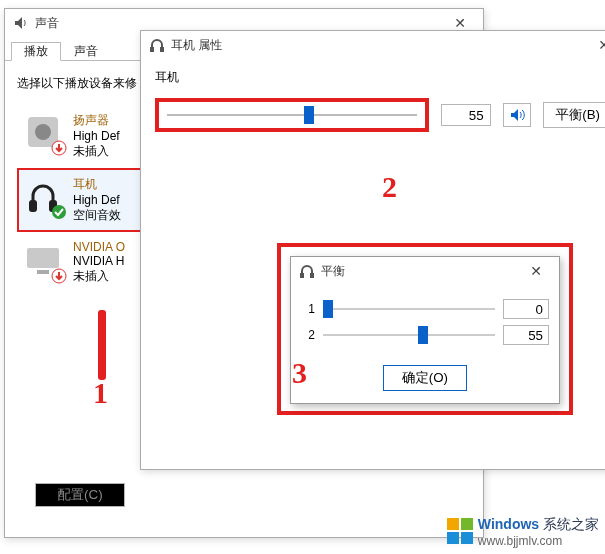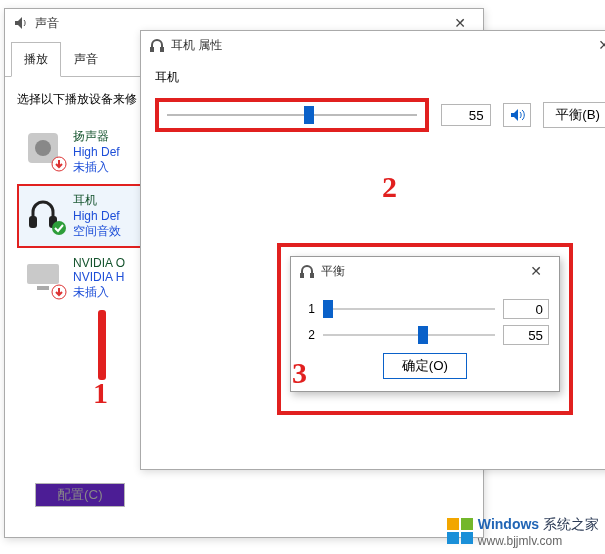--- a/index.html
+++ b/index.html
@@ -36,21 +36,21 @@
   }
   
   #sound-win { left: 4px; top: 8px; width: 480px; height: 530px; }
   .tabs {
     display: flex;
     padding: 4px 6px 0 6px;
     border-bottom: 1px solid #bbb;
     gap: 0;
   }
   .tab {
-    padding: 8px 12px;
+    padding: 0 12px;
     border: 1px solid transparent;
     position: relative;
     top: 1px;
     color: #222;
     cursor: pointer;
     text-align: center;
   }
   .tab.active {
     border: 1px solid #bbb;
     border-bottom: 1px solid #fff;
@@ -73,28 +73,28 @@
   .dev-icon {
     width: 40px; height: 40px;
     display: flex; align-items: center; justify-content: center;
     position: relative;
   }
   .dev-icon .overlay {
     position: absolute;
     right: -4px; bottom: -4px;
     width: 16px; height: 16px;
   }
-  .dev-txt .name { color: #14532d; }
-  .dev-txt .sub { color: #1d4ed8; }
+  .dev-txt .name { color: #a16207; }
+  .dev-txt .sub { color: #000000; }
   .cfg-btn {
     position: absolute;
     left: 30px; bottom: 30px;
     width: 90px; height: 24px;
     border: 1px solid #b5b5b5;
-    background: #4c1d95;
+    background: #000000;
     color: #888;
   }
   
   #prop-win { left: 140px; top: 30px; width: 488px; height: 440px; }
   #prop-body { padding: 10px 14px; }
   .slider-row {
     display: flex; align-items: center; gap: 12px; padding: 8px 0;
   }
   .slider-wrap {
     flex: 1;
@@ -167,21 +167,21 @@
   }
   .bal-val {
     width: 46px; height: 20px;
     border: 1px solid #b5b5b5;
     text-align: right;
     padding: 1px 5px;
     background: #fff;
   }
   .bal-ok {
     display: block;
-    margin: 8px auto 0 auto;
+    margin: 20px auto 0 auto;
     padding: 3px 18px;
     border: 1px solid #0a61c9;
     background: #fff;
     cursor: pointer;
   }
   
   .anno {
     position: absolute;
     color: #e1201f;
     font-family: "Comic Sans MS", cursive;

